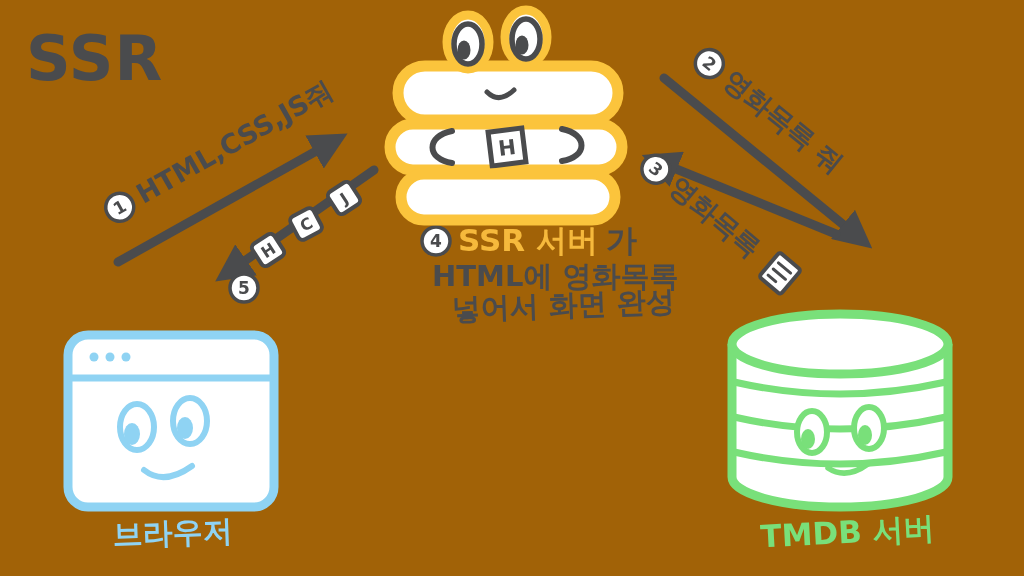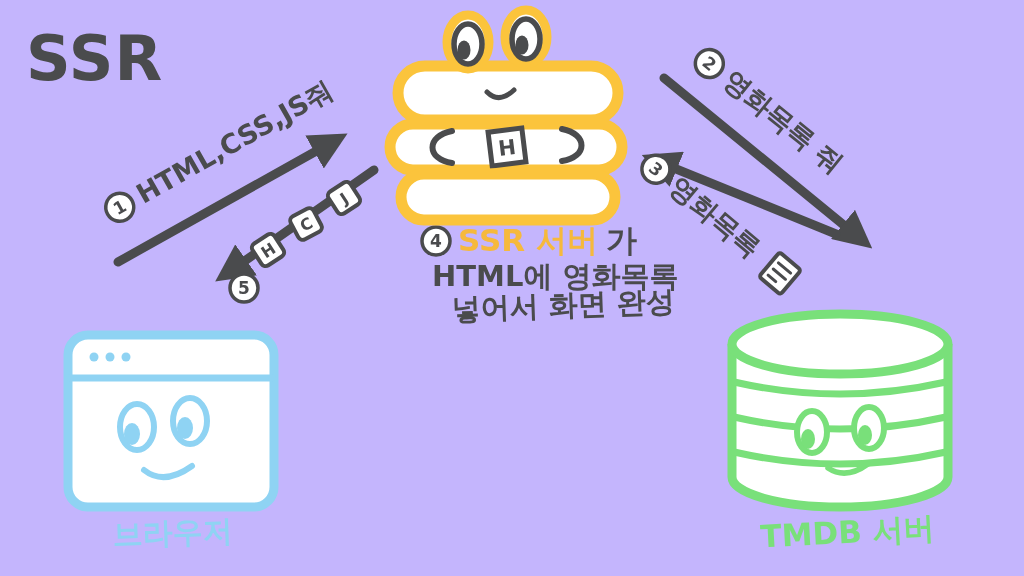--- a/index.html
+++ b/index.html
@@ -1,17 +1,17 @@
 <!DOCTYPE html>
 <html><head>
 <meta charset="utf-8">
 <style>
   html,body{margin:0;padding:0;background:#ffffff;}
   .stage{
-    position:relative;width:1024px;height:576px;background:#c4b5fd;overflow:hidden;
+    position:relative;width:1024px;height:576px;background:#a16207;overflow:hidden;
     font-family:"DejaVu Sans", sans-serif;
   }
   svg text{font-family:"DejaVu Sans", sans-serif;}
   .ink{fill:#4a4b4d;}
 </style>
 </head>
 <body>
 
 <div class="stage">
 <svg width="1024" height="576" viewBox="0 0 1024 576">

